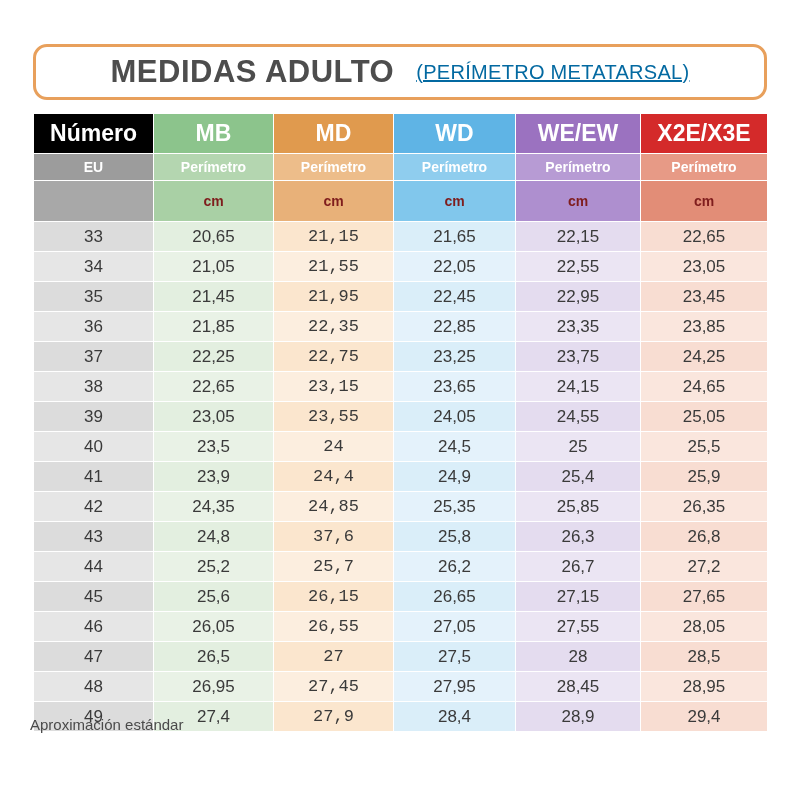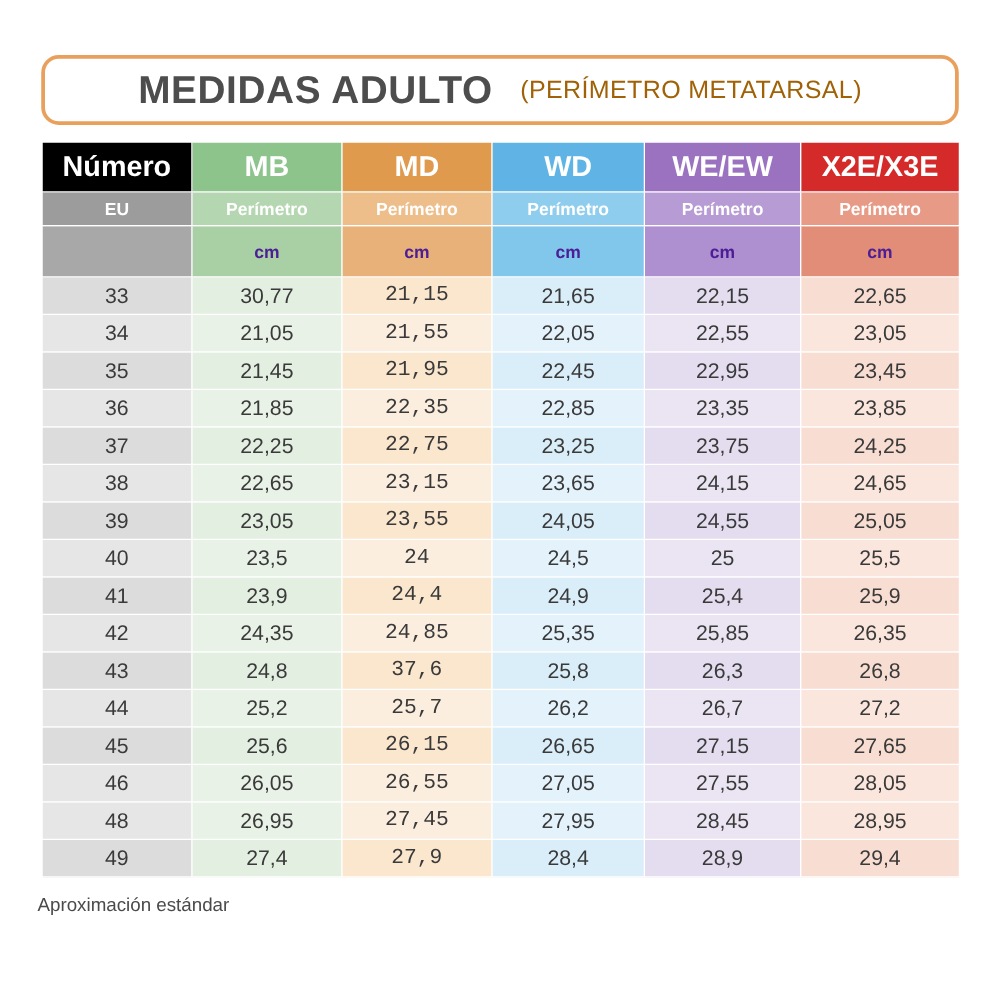--- a/index.html
+++ b/index.html
@@ -36,23 +36,24 @@
     background: #ffffff;
   }
   .title-main {
     font-size: 31px;
     font-weight: bold;
     color: #4d4d4d;
     letter-spacing: 0.5px;
   }
   .title-sub {
     font-size: 20px;
-    color: #a16207;
+    color: #0369a1;
     margin-left: 22px;
     letter-spacing: 0.3px;
+    text-decoration: underline;
   }
   
   .table-wrap {
     position: absolute;
     left: 33px;
     top: 113px;
     width: 734px;
   }
   table.sizes {
     border-collapse: collapse;
@@ -94,21 +95,21 @@
   td.p-mb  { background: #b4d6b0; }
   td.p-md  { background: #edbd8a; }
   td.p-wd  { background: #8fcdee; }
   td.p-we  { background: #b79bd4; }
   td.p-x2e { background: #e79a86; }
   
   tr.head3 td {
     height: 41px;
     font-size: 14px;
     font-weight: bold;
-    color: #4c1d95;
+    color: #7f1d1d;
     padding: 0;
   }
   td.c-eu  { background: #a8a8a8; }
   td.c-mb  { background: #a9d0a5; }
   td.c-md  { background: #e8b179; }
   td.c-wd  { background: #81c7ec; }
   td.c-we  { background: #ae8fcf; }
   td.c-x2e { background: #e28d77; }
   
   tr.data td {
@@ -180,21 +181,21 @@
           <td class="c-mb">cm</td>
           <td class="c-md">cm</td>
           <td class="c-wd">cm</td>
           <td class="c-we">cm</td>
           <td class="c-x2e">cm</td>
         </tr>
       </thead>
       <tbody>
         <tr class="data">
           <td class="d-eu">33</td>
-          <td class="d-mb">30,77</td>
+          <td class="d-mb">20,65</td>
           <td class="d-md">21,15</td>
           <td class="d-wd">21,65</td>
           <td class="d-we">22,15</td>
           <td class="d-x2e">22,65</td>
         </tr>
         <tr class="data alt">
           <td class="d-eu">34</td>
           <td class="d-mb">21,05</td>
           <td class="d-md">21,55</td>
           <td class="d-wd">22,05</td>
@@ -290,20 +291,28 @@
           <td class="d-x2e">27,65</td>
         </tr>
         <tr class="data alt">
           <td class="d-eu">46</td>
           <td class="d-mb">26,05</td>
           <td class="d-md">26,55</td>
           <td class="d-wd">27,05</td>
           <td class="d-we">27,55</td>
           <td class="d-x2e">28,05</td>
         </tr>
+        <tr class="data">
+          <td class="d-eu">47</td>
+          <td class="d-mb">26,5</td>
+          <td class="d-md">27</td>
+          <td class="d-wd">27,5</td>
+          <td class="d-we">28</td>
+          <td class="d-x2e">28,5</td>
+        </tr>
         <tr class="data alt">
           <td class="d-eu">48</td>
           <td class="d-mb">26,95</td>
           <td class="d-md">27,45</td>
           <td class="d-wd">27,95</td>
           <td class="d-we">28,45</td>
           <td class="d-x2e">28,95</td>
         </tr>
         <tr class="data">
           <td class="d-eu">49</td>

